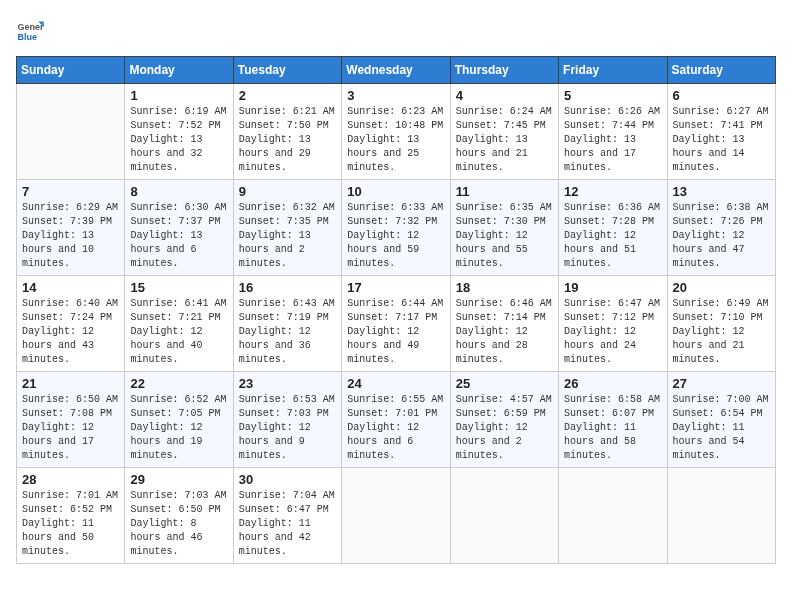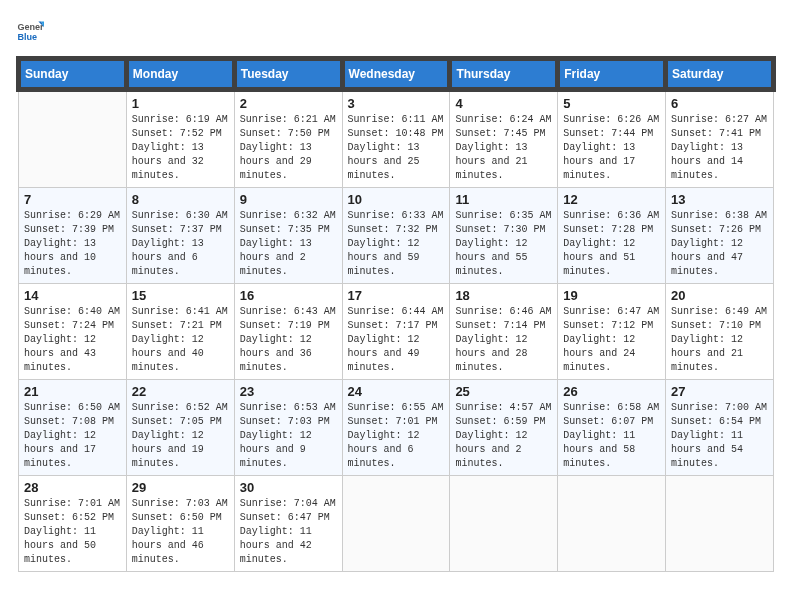--- a/index.html
+++ b/index.html
@@ -51,21 +51,21 @@
       border-collapse: collapse;
       table-layout: fixed;
     }
     thead th {
       background-color: #2d7dd2;
       color: #fff;
       font-size: 12px;
       font-weight: bold;
       padding: 6px 4px;
       text-align: left;
-      border: 5px solid #404040;
+      border: 1px solid #404040;
     }
     td {
       border: 1px solid #ccc;
       vertical-align: top;
       padding: 4px 5px;
       font-size: 10.5px;
       color: #333;
       height: 88px;
     }
     .day-number {
@@ -143,21 +143,21 @@
         <span class="day-number">2</span>
         <div class="cell-text">
           <div>Sunrise: 6:21 AM</div>
           <div>Sunset: 7:50 PM</div>
           <div>Daylight: 13 hours and 29 minutes.</div>
         </div>
       </td>
         <td>
         <span class="day-number">3</span>
         <div class="cell-text">
-          <div>Sunrise: 6:11 AM</div>
+          <div>Sunrise: 6:23 AM</div>
           <div>Sunset: 10:48 PM</div>
           <div>Daylight: 13 hours and 25 minutes.</div>
         </div>
       </td>
         <td>
         <span class="day-number">4</span>
         <div class="cell-text">
           <div>Sunrise: 6:24 AM</div>
           <div>Sunset: 7:45 PM</div>
           <div>Daylight: 13 hours and 21 minutes.</div>
@@ -361,21 +361,21 @@
           <div>Sunrise: 7:01 AM</div>
           <div>Sunset: 6:52 PM</div>
           <div>Daylight: 11 hours and 50 minutes.</div>
         </div>
       </td>
         <td>
         <span class="day-number">29</span>
         <div class="cell-text">
           <div>Sunrise: 7:03 AM</div>
           <div>Sunset: 6:50 PM</div>
-          <div>Daylight: 11 hours and 46 minutes.</div>
+          <div>Daylight: 8 hours and 46 minutes.</div>
         </div>
       </td>
         <td>
         <span class="day-number">30</span>
         <div class="cell-text">
           <div>Sunrise: 7:04 AM</div>
           <div>Sunset: 6:47 PM</div>
           <div>Daylight: 11 hours and 42 minutes.</div>
         </div>
       </td>

